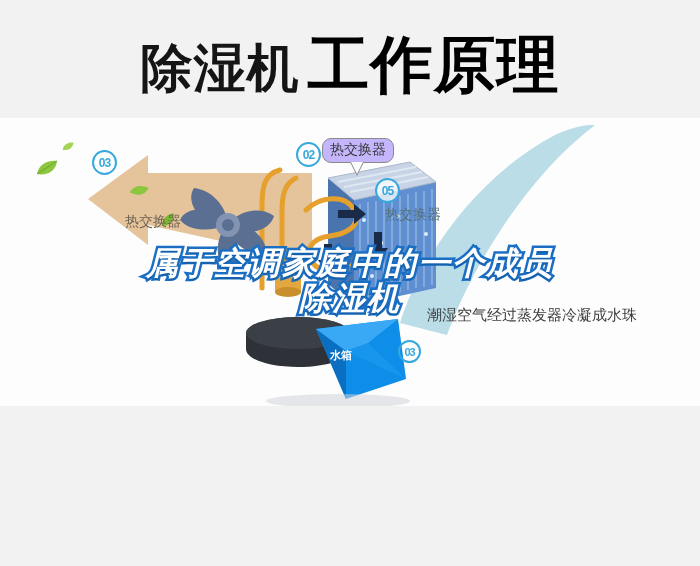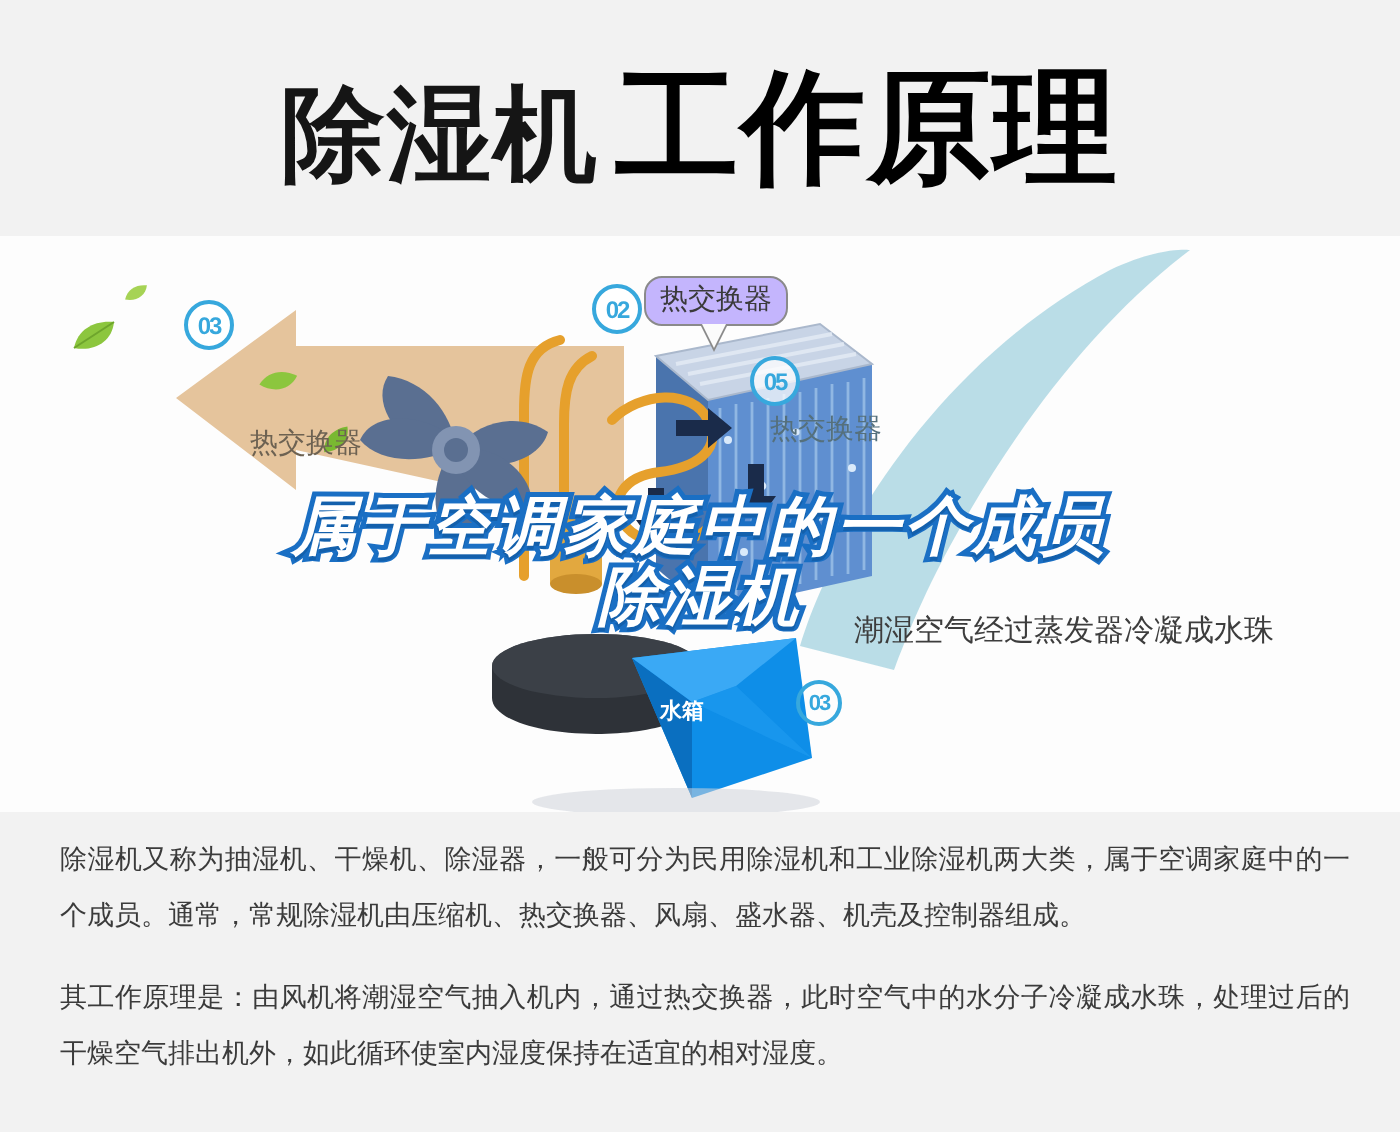--- a/index.html
+++ b/index.html
@@ -256,18 +256,14 @@
       <span class="cap-badge">03</span>
     </div>
 
   </div>
 
   <div class="overlay">
     <span>属于空调家庭中的一个成员</span>
     <span>除湿机</span>
   </div>
 
-  <div class="body-text">
-    <p>除湿机又称为抽湿机、干燥机、除湿器，一般可分为民用除湿机和工业除湿机两大类，属于空调家庭中的一个成员。通常，常规除湿机由压缩机、热交换器、风扇、盛水器、机壳及控制器组成。</p>
-    <p>其工作原理是：由风机将潮湿空气抽入机内，通过热交换器，此时空气中的水分子冷凝成水珠，处理过后的干燥空气排出机外，如此循环使室内湿度保持在适宜的相对湿度。</p>
-  </div>
 
 </div>
 
 </body></html>

